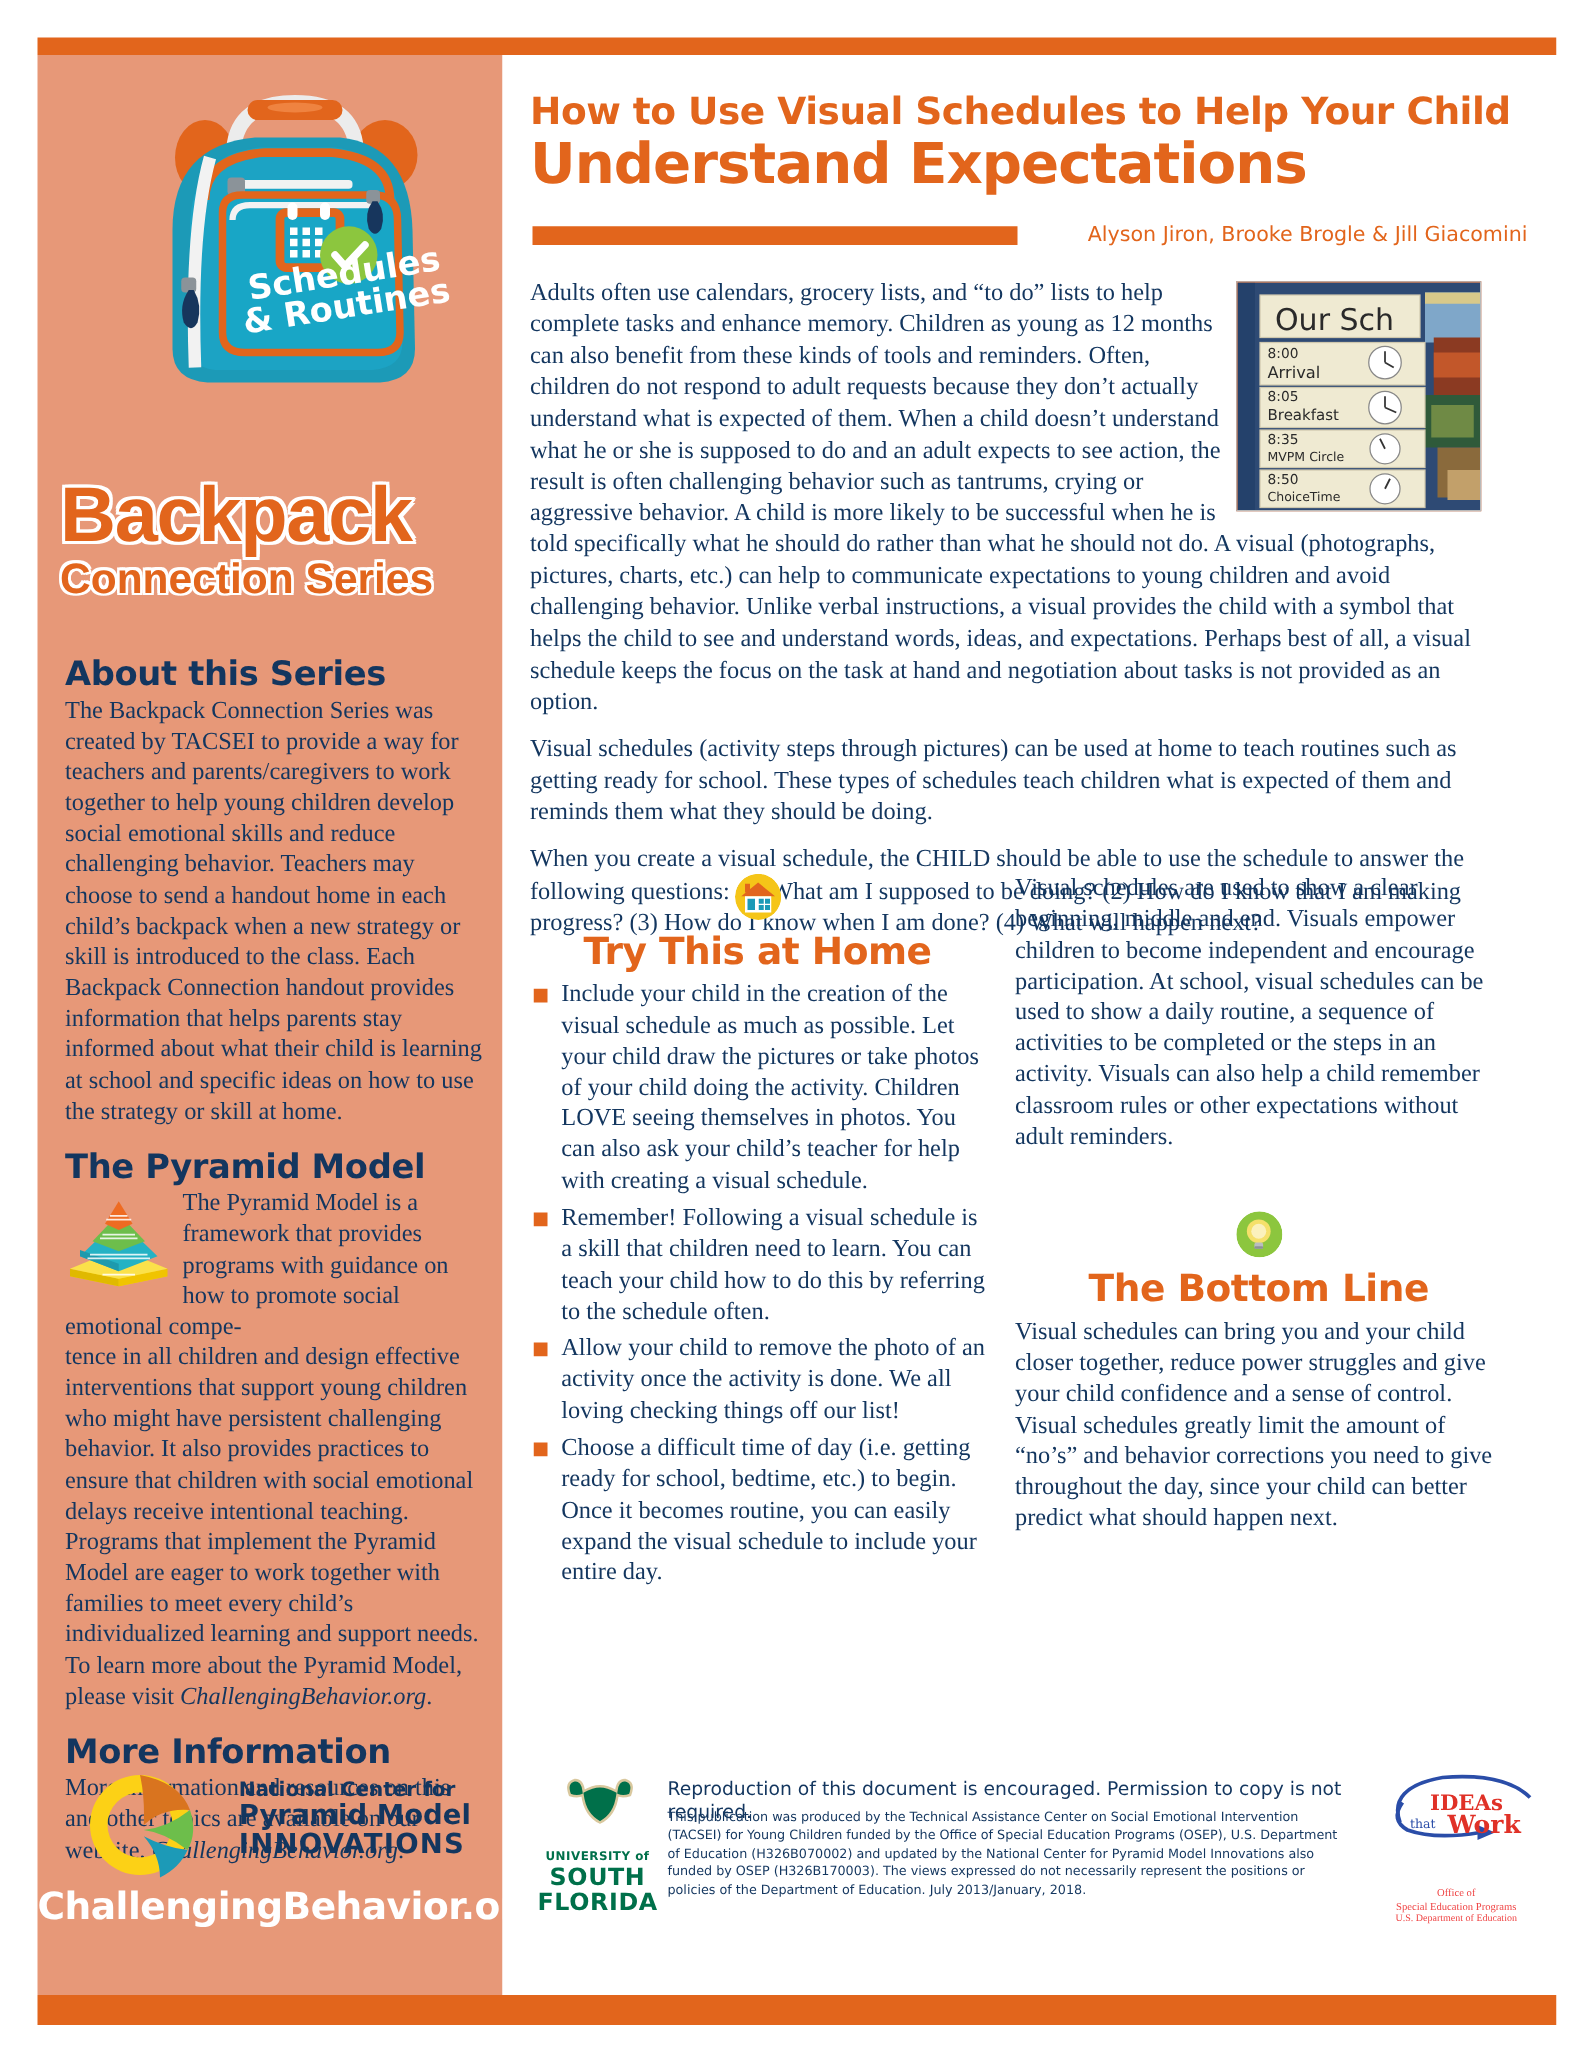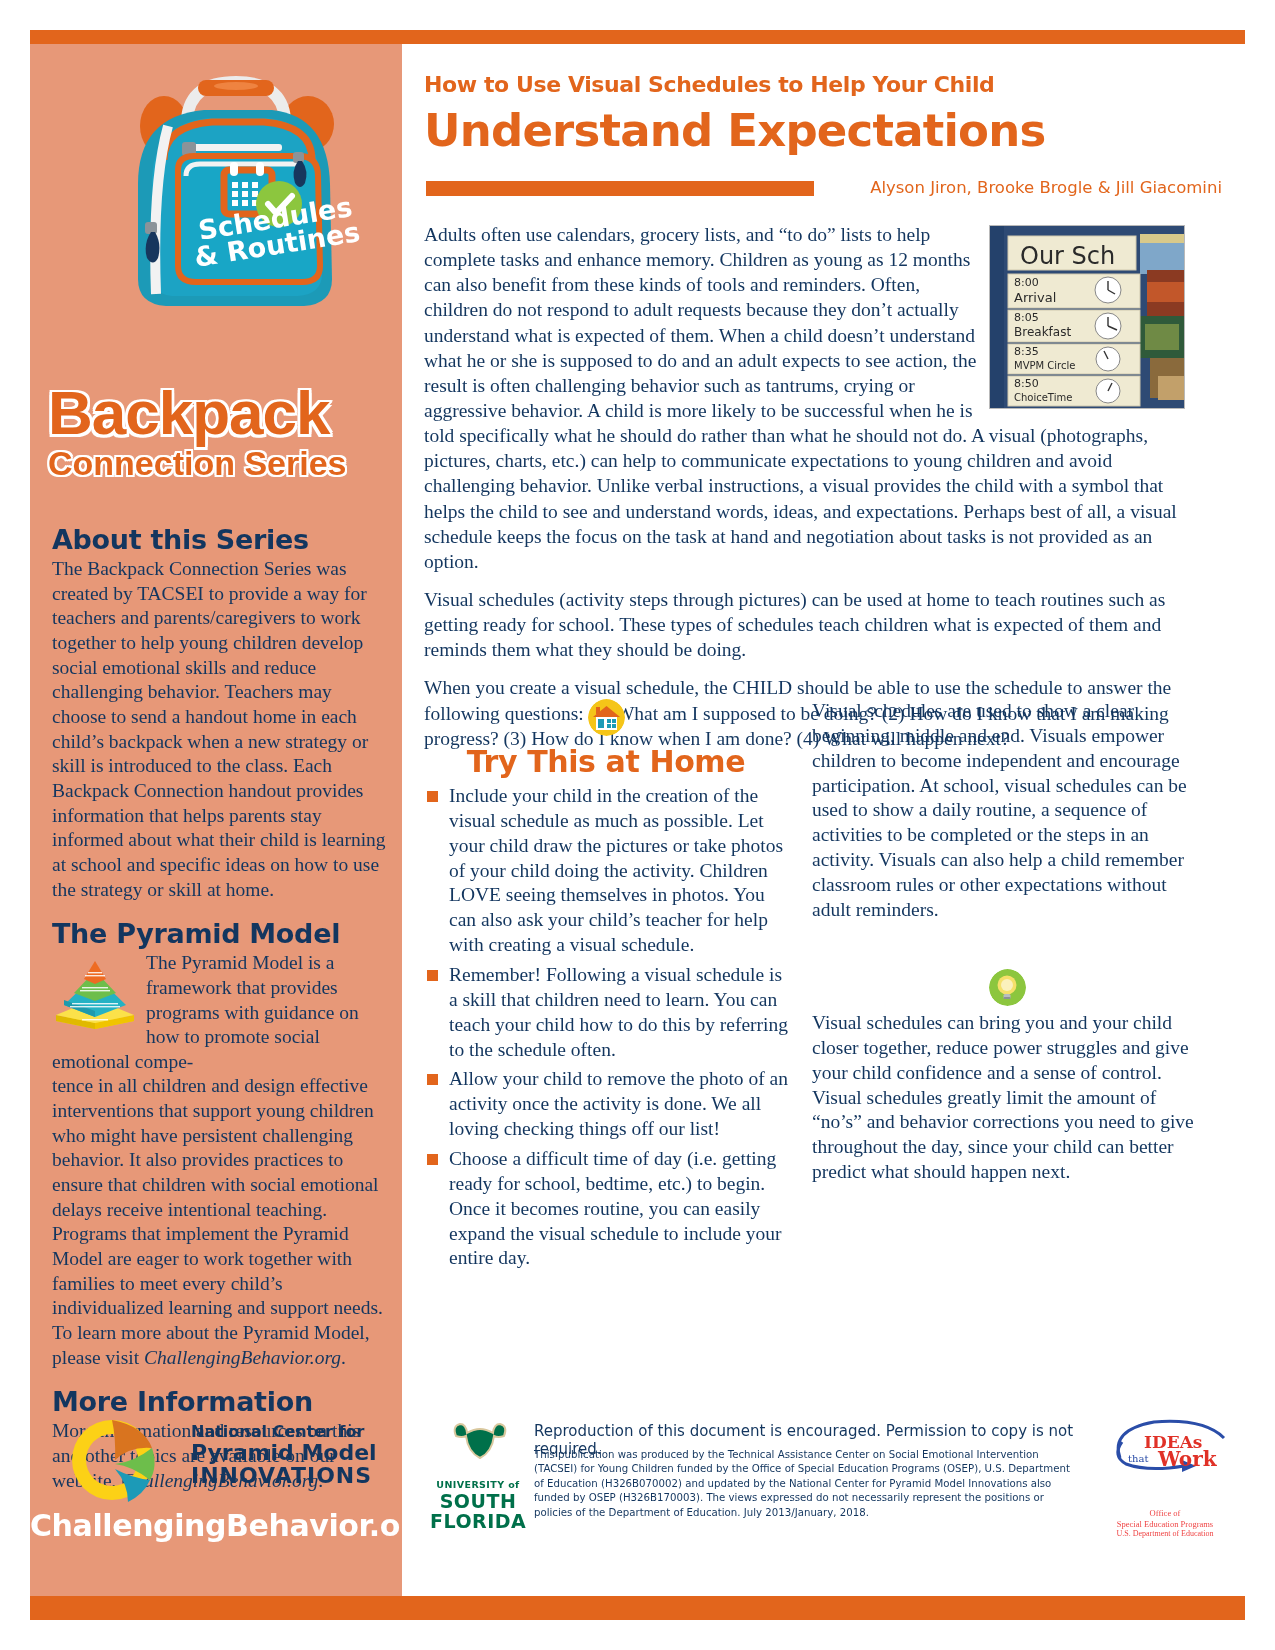--- a/index.html
+++ b/index.html
@@ -147,21 +147,21 @@
     left: 402px; top: 44px;
     width: 843px; height: 1552px;
     background: #ffffff;
   }
 
   .title-sm {
     position: absolute;
     left: 22px; top: 28px;
     width: 800px;
     font-family: "DejaVu Sans", sans-serif;
-    font-size: 22px;
+    font-size: 30px;
     font-weight: bold;
     color: #E2651C;
     letter-spacing: -0.4px;
   }
   .title-lg {
     position: absolute;
     left: 22px; top: 60px;
     width: 800px;
     font-family: "DejaVu Sans", sans-serif;
     font-size: 45px;
@@ -540,20 +540,21 @@
         <span class="sec-icon">
           <svg viewBox="0 0 37 37" width="37" height="37">
             <circle cx="18.5" cy="18.5" r="18.5" fill="#8CC63E"></circle>
             <path d="M18.5 0 A18.5 18.5 0 0 1 18.5 37 A18.5 18.5 0 0 0 18.5 0 Z" fill="#5E9B2E"></path>
             <circle cx="18" cy="16" r="9.5" fill="#F5E06A"></circle>
             <circle cx="18" cy="16" r="6" fill="#ffffff" opacity="0.55"></circle>
             <rect x="14.5" y="25" width="7" height="5" rx="1.5" fill="#B9BDC0"></rect>
             <rect x="14.5" y="28" width="7" height="2" rx="1" fill="#8D9194"></rect>
           </svg>
         </span>
+        <span class="ttl">The Bottom Line</span>
       </div>
       <p class="body">Visual schedules can bring you and your child closer together, reduce power struggles and give your child confidence and a sense of control. Visual schedules greatly limit the amount of “no’s” and behavior corrections you need to give throughout the day, since your child can better predict what should happen next.</p>
     </div>
   </div>
 
   <div class="footer">
     <div class="usf">
       <svg viewBox="0 0 96 58" width="96" height="58">
         <path d="M26 18 Q22 8 30 6 Q36 6 37 15 Q44 11 50 11 Q56 11 63 15 Q64 6 70 6 Q78 8 74 18 Q68 20 64 18 Q62 34 50 40 Q38 34 36 18 Q32 20 26 18 Z" fill="#00704A" stroke="#D9C89E" stroke-width="2"></path>
       </svg>

